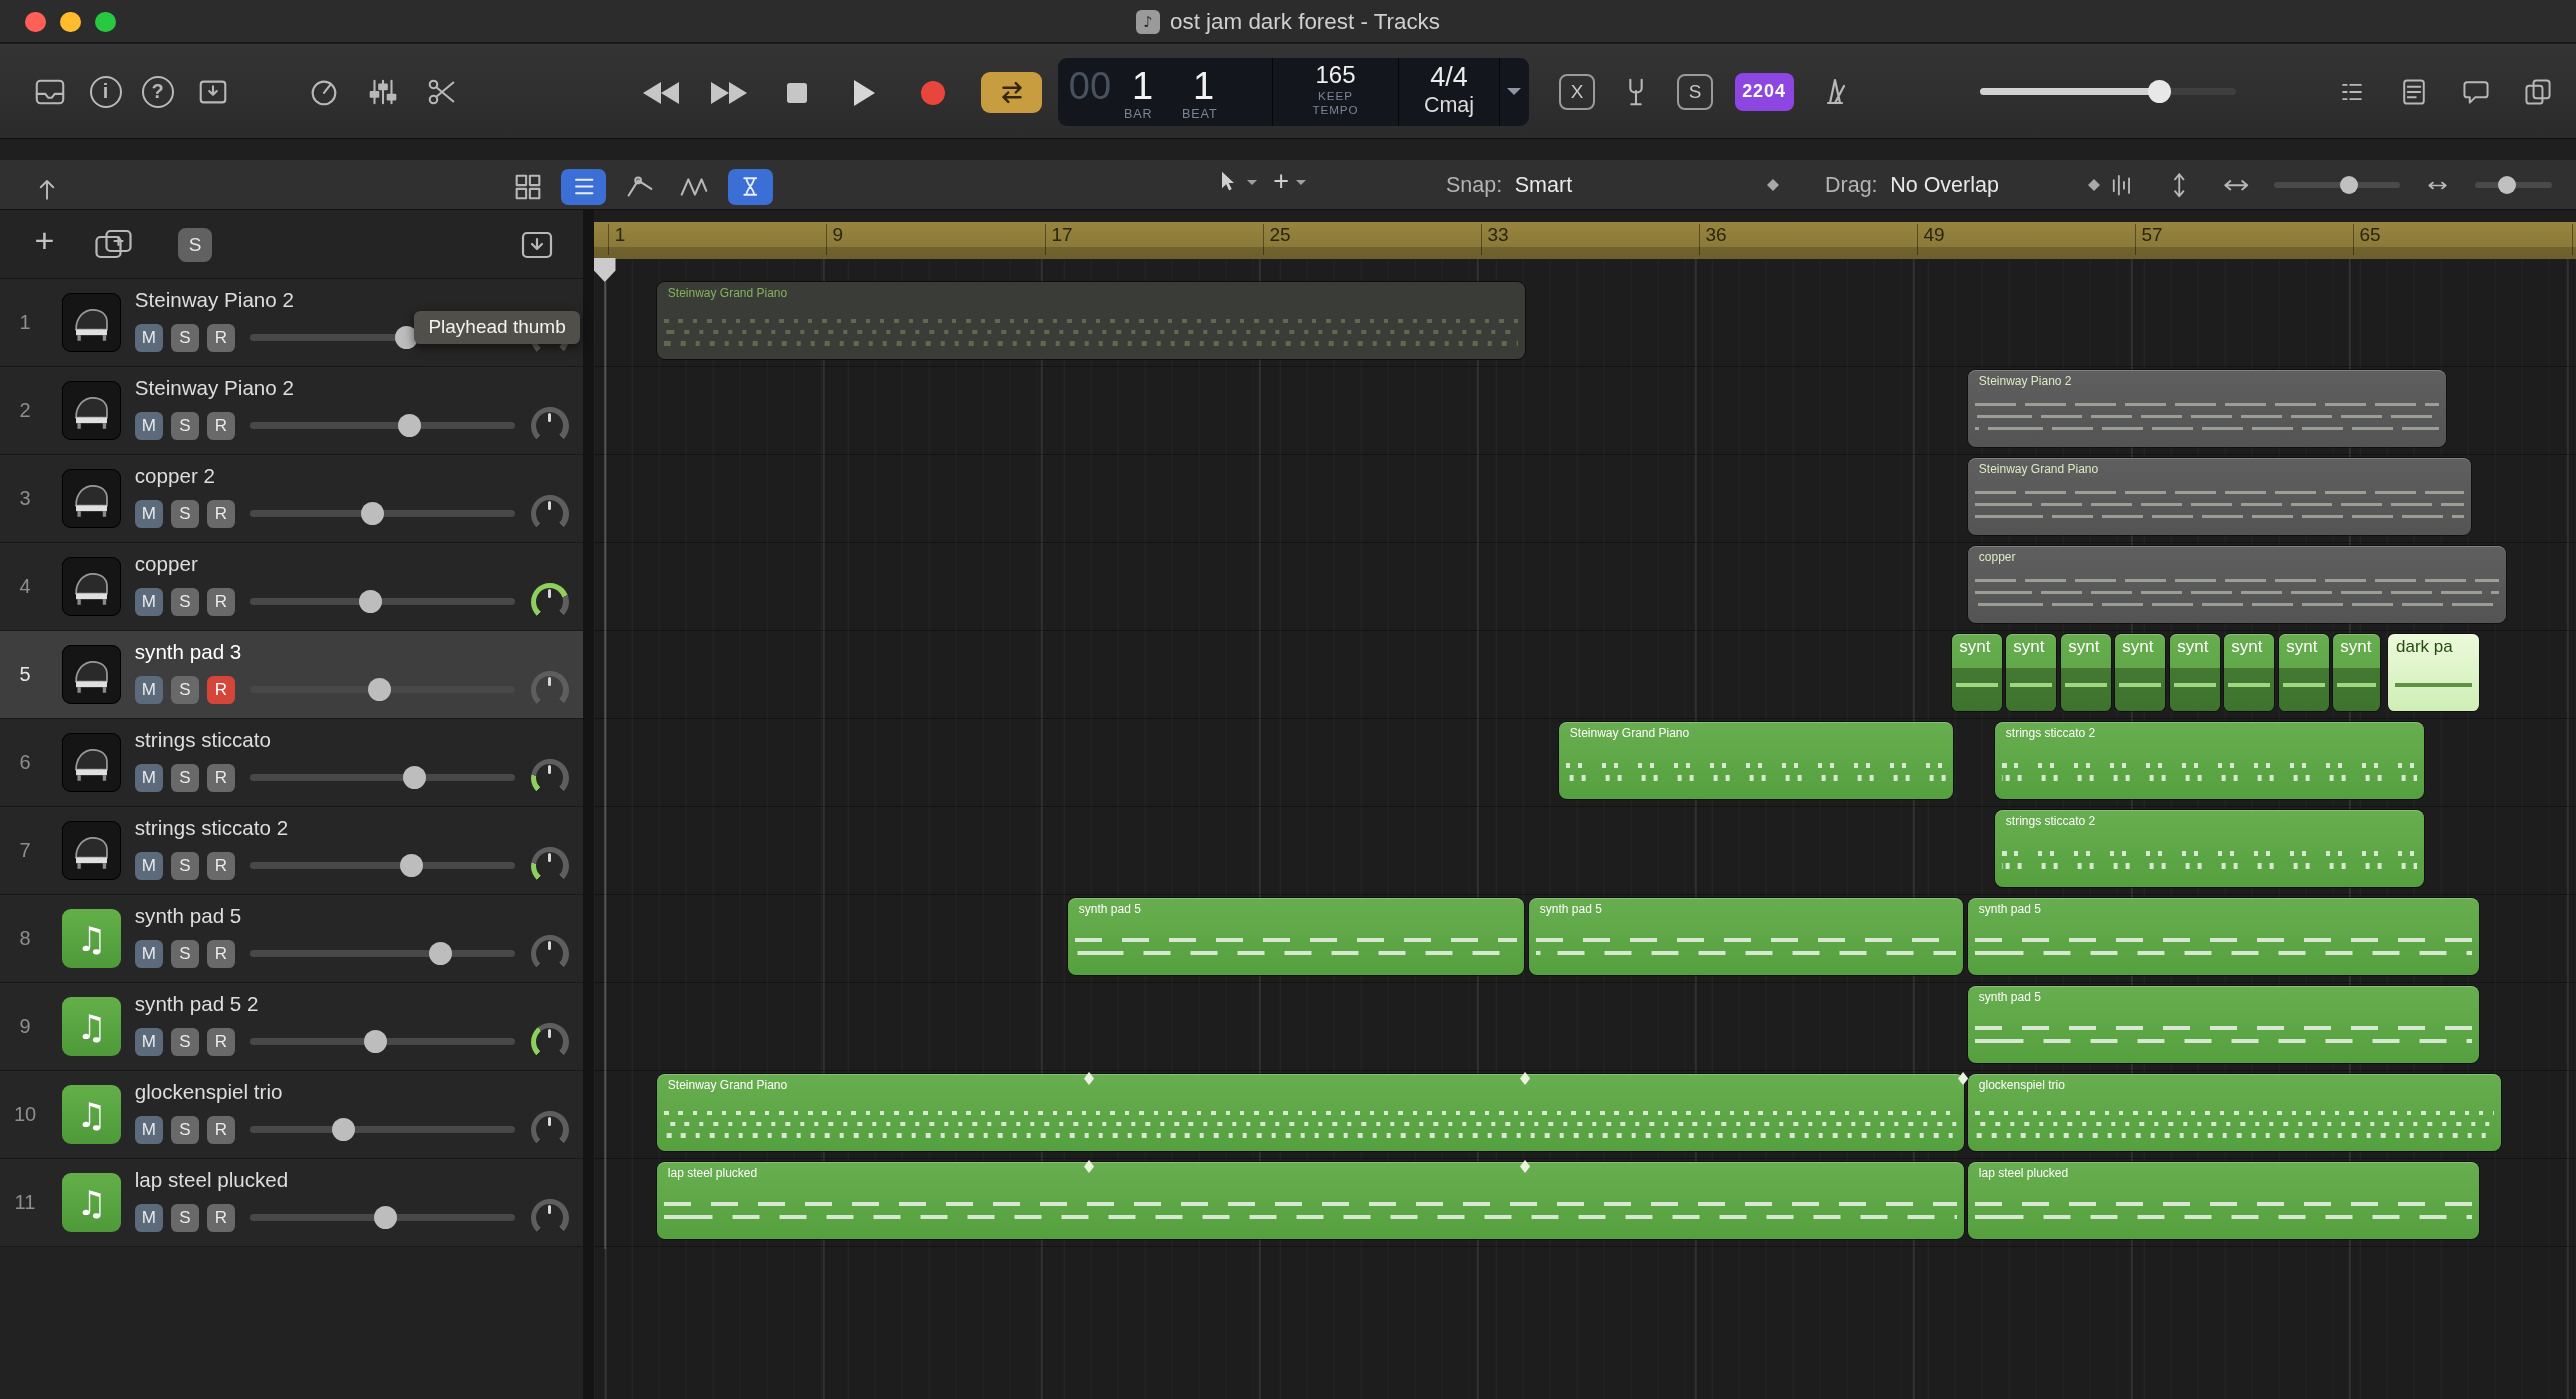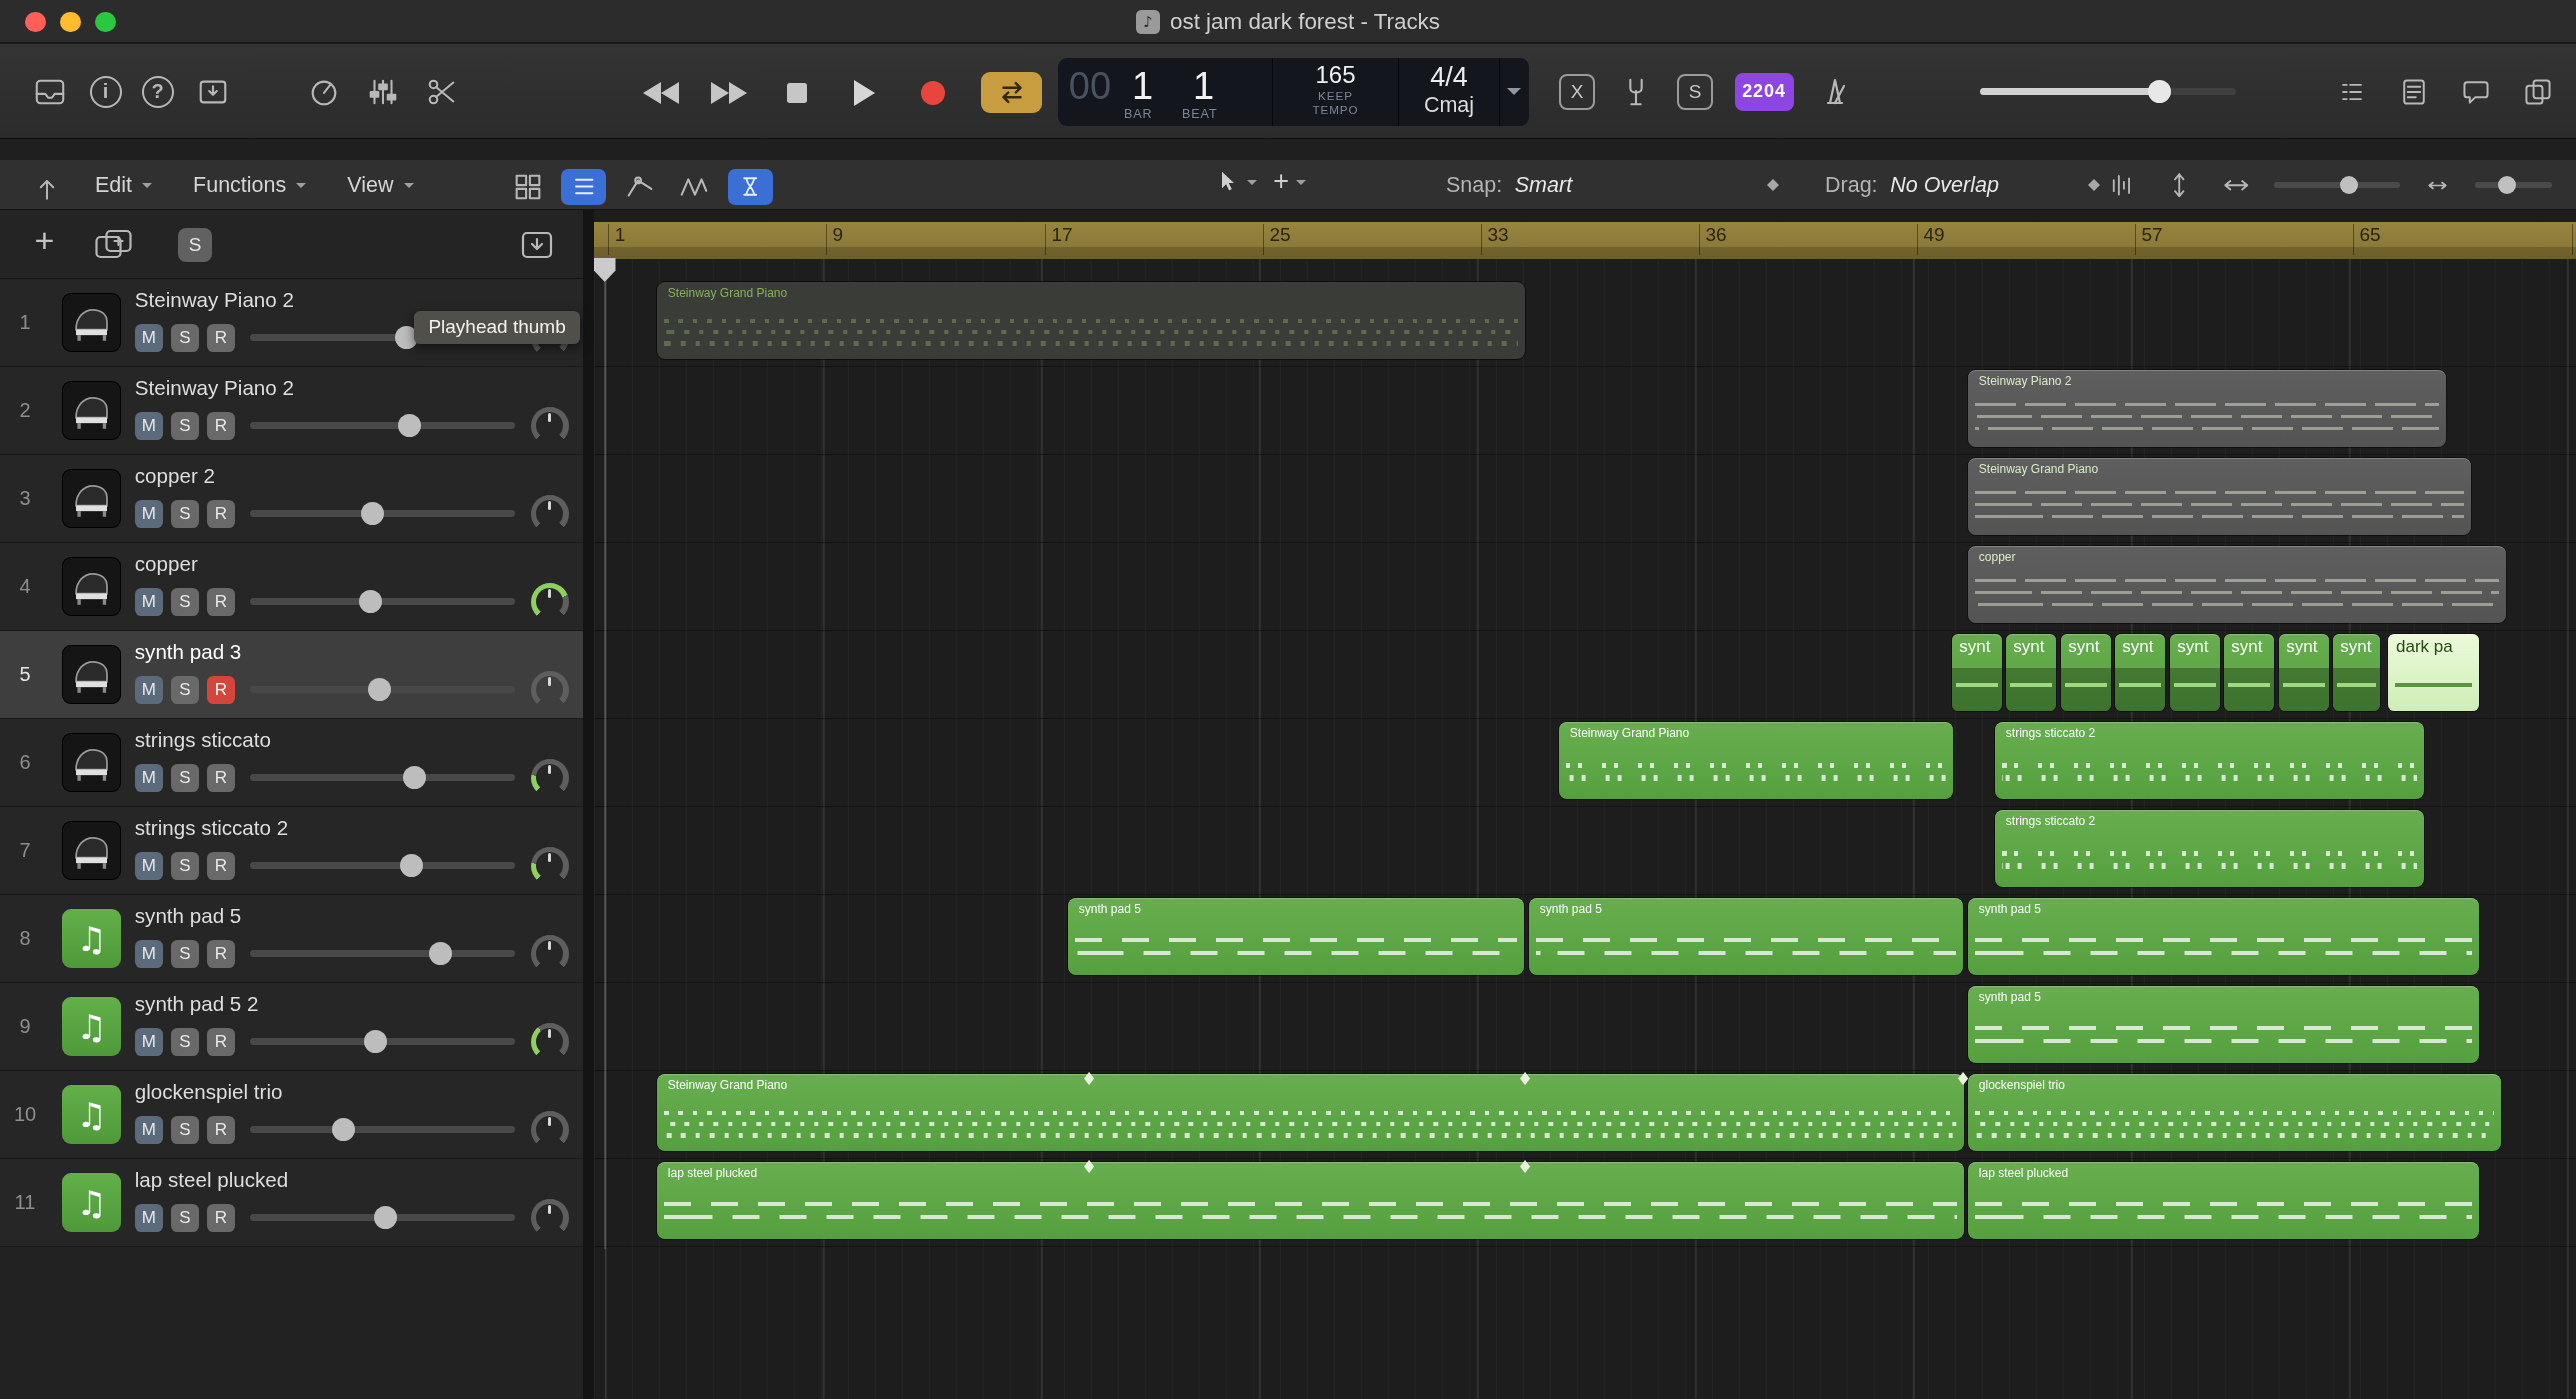--- a/index.html
+++ b/index.html
@@ -67,21 +67,21 @@
 .cb-views{position:absolute;left:508px;top:7.2px;display:flex;gap:14.4px;align-items:center;}
 .blue-btn{width:45px;height:36px;border-radius:7.2px;background:#3b6fd6;display:flex;align-items:center;justify-content:center;}
 .blue-btn svg{stroke:#e8f0ff;fill:none;stroke-width:2.4;stroke-linecap:round;}
 .cb-tools{position:absolute;left:1213px;top:7.2px;display:flex;gap:16px;align-items:center;}
 .tool-btn{display:flex;align-items:center;gap:7.2px;}
 .plus-glyph{font-size:27px;color:#cfcfcf;line-height:1;}
 .cb-snap{position:absolute;left:1446px;top:0;height:50px;display:flex;align-items:center;}
 .cb-drag{position:absolute;left:1825px;top:0;height:50px;display:flex;align-items:center;}
 .cb-label{font-size:21.5px;color:#b4b4b4;margin-right:12.6px;}
 .sel{display:flex;align-items:center;justify-content:space-between;height:36px;}
-.sel-val{font-size:21.5px;color:#e8e8e8;font-style:italic;}
+.sel-val{font-size:21.5px;color:#e8e8e8;}
 .sel-snap{width:269px;}
 .sel-drag{width:215px;}
 .dchev{position:relative;width:14.4px;height:25px;margin-right:3.6px;}
 .dchev::before{content:'';position:absolute;left:0.9px;top:0.9px;border:6.3px solid transparent;border-bottom-color:#a8a8a8;}
 .dchev::after{content:'';position:absolute;left:0.9px;bottom:0.9px;border:6.3px solid transparent;border-top-color:#a8a8a8;}
 .cb-zoom{position:absolute;left:2103px;top:0;height:50px;display:flex;gap:18px;align-items:center;}
 .mini{width:126px;height:6.3px;background:#4a4a4a;border-radius:3.6px;position:relative;}
 .mini.small{width:77px;}
 .mini-knob{position:absolute;top:-6.3px;width:18px;height:18px;border-radius:50%;background:#c0c0c0;}
 
@@ -322,34 +322,20 @@
   </div>
 
   <div class="seam"></div>
 
   <div class="controlbar">
     <span class="ic cb-up">
         <svg width="32" height="32" viewBox="0 0 36 36">
           <path d="M18 29 V9 M18 9 l-7 7 M18 9 l7 7"></path>
         </svg>
       </span>
-    <div class="cb-menus">
-      <span class="menu">
-          <span>Edit</span>
-          <span class="chev-s"></span>
-        </span>
-      <span class="menu">
-          <span>Functions</span>
-          <span class="chev-s"></span>
-        </span>
-      <span class="menu">
-          <span>View</span>
-          <span class="chev-s"></span>
-        </span>
-    </div>
     <div class="cb-views">
       <span class="ic">
           <svg width="34" height="34" viewBox="0 0 36 36">
             <rect x="6" y="6" width="10" height="10"></rect>
             <rect x="20" y="6" width="10" height="10"></rect>
             <rect x="6" y="20" width="10" height="10"></rect>
             <rect x="20" y="20" width="10" height="10"></rect>
           </svg>
         </span>
       <span class="blue-btn">

